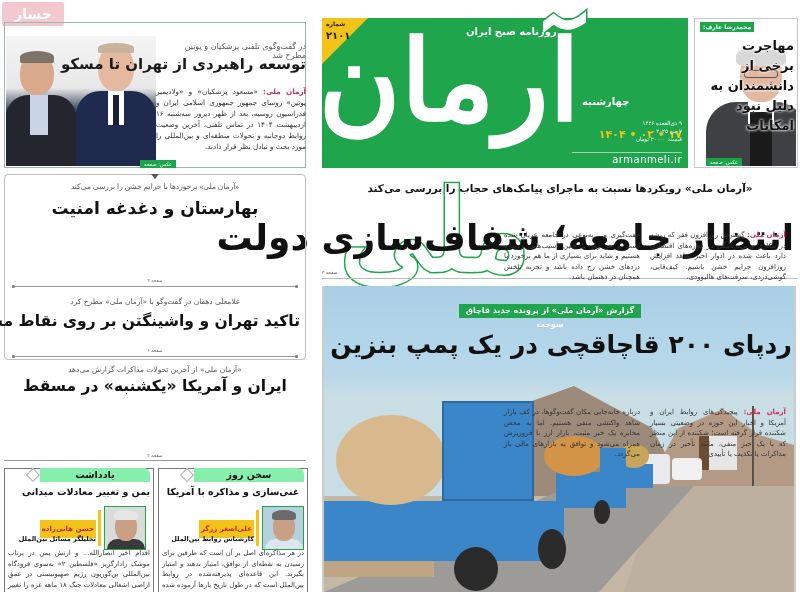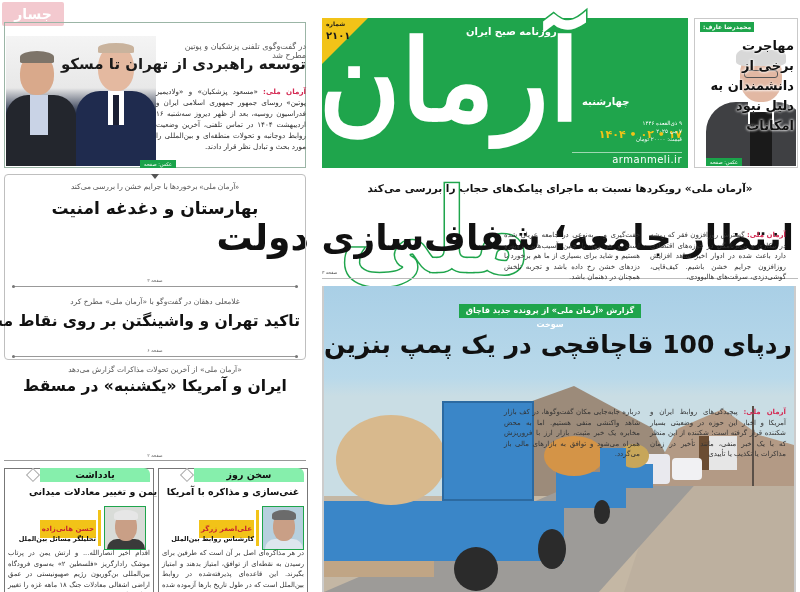--- a/index.html
+++ b/index.html
@@ -221,21 +221,21 @@
   <div class="truck1">
       <div class="t1-bed"></div>
       <div class="t1-tank"></div>
       <div class="t1-gate"></div>
       <div class="t1-bumper"></div>
       <div class="t1-wheel"></div>
       <div class="t1-wheel2"></div>
     </div>
 </div>
 <div class="abs mp-tag">گزارش «آرمان ملی» از پرونده جدید قاچاق سوخت</div>
-<div class="abs mp-head">ردپای 100 قاچاقچی در یک پمپ بنزین</div>
+<div class="abs mp-head">ردپای ۲۰۰ قاچاقچی در یک پمپ بنزین</div>
 
 <div class="abs story-box s1-box"></div>
 <div class="abs s1-notch"></div>
 
 <div class="abs kick s1-k">«آرمان ملی» برخوردها با جرایم خشن را بررسی می‌کند</div>
 <div class="abs h2 s1-h">بهارستان و دغدغه امنیت</div>
 <div class="abs col-txt s1-c1"><span class="lead">آرمان ملی:</span> <span>گسترش روزافزون فقر که ریشه در بیکاری و بی‌برنامگی در حوزه‌های اقتصادی دارد باعث شده در ادوار اخیر شاهد افزایش روزافزون جرایم خشن باشیم. کیف‌قاپی، گوشی‌دزدی، سرقت‌های هالیوودی،</span></div>
 <div class="abs col-txt s1-c2">خفت‌گیری و... به‌نوعی در جامعه عریان شده است و هر روز با چنین آسیب‌هایی روبه‌رو هستیم و شاید برای بسیاری از ما هم برخورد با دزدهای خشن رخ داده باشد و تجربه تلخش همچنان در ذهنمان باشد.</div>
 <div class="abs pref s1-pref">صفحه ۳</div>
 <div class="abs rule s1-rule"></div>
@@ -249,21 +249,21 @@
 <div class="abs h2 s3-h">ایران و آمریکا «یکشنبه» در مسقط</div>
 <div class="abs col-txt s3-c1"><span class="lead">آرمان ملی:</span> <span>پیچیدگی‌های روابط ایران و آمریکا و اخبار این حوزه در وضعیتی بسیار شکننده قرار گرفته است؛ شکننده از این منظر که با یک خبر منفی، مانند تأخیر در زمان مذاکرات یا تکذیب یا تأییدی</span></div>
 <div class="abs col-txt s3-c2">درباره جابه‌جایی مکان گفت‌وگوها، در کف بازار شاهد واکنشی منفی هستیم. اما به محض مخابره یک خبر مثبت، بازار ارز با فروریزش همراه می‌شود و توافق به بازارهای مالی باز می‌گردد.</div>
 <div class="abs pref s3-pref">صفحه ۲</div>
 <div class="abs s3-rule"></div>
 
 <div class="abs op-box" style="left:4px;"></div>
 <div class="abs op-tab" style="left:4px; top:468px; width:150px;"></div>
 <div class="abs op-tabtitle" style="left:40px; top:468px; width:110px;">یادداشت</div>
 <div class="abs op-diamond" style="left:28px; top:470px;"></div>
-<div class="abs op-h" style="left:20px; top:486px; width:146px;">یمن و تغییر معادلات میدانی</div>
+<div class="abs op-h" style="left:13px; top:486px; width:146px;">یمن و تغییر معادلات میدانی</div>
 <div class="abs op-photo" style="left:104px; top:506px;">
     <div class="bd"></div>
     <div class="hd"></div>
     <div class="hr"></div>
   </div>
 <div class="abs op-vbar" style="left:98px; top:510px;"></div>
 <div class="abs op-name" style="right:704px; top:520px;">حسن هانی‌زاده</div>
 <div class="abs op-role" style="right:704px; top:535px;">تحلیلگر مسائل بین‌الملل</div>
 <div class="abs op-txt" style="left:8px; top:548px; width:142px;">اقدام اخیر انصارالله... و ارتش یمن در پرتاب موشک رادارگریز «فلسطین ۲» به‌سوی فرودگاه بین‌المللی بن‌گوریون رژیم صهیونیستی در عمق اراضی اشغالی معادلات جنگ ۱۸ ماهه غزه را تغییر خواهد داد.</div>
 

